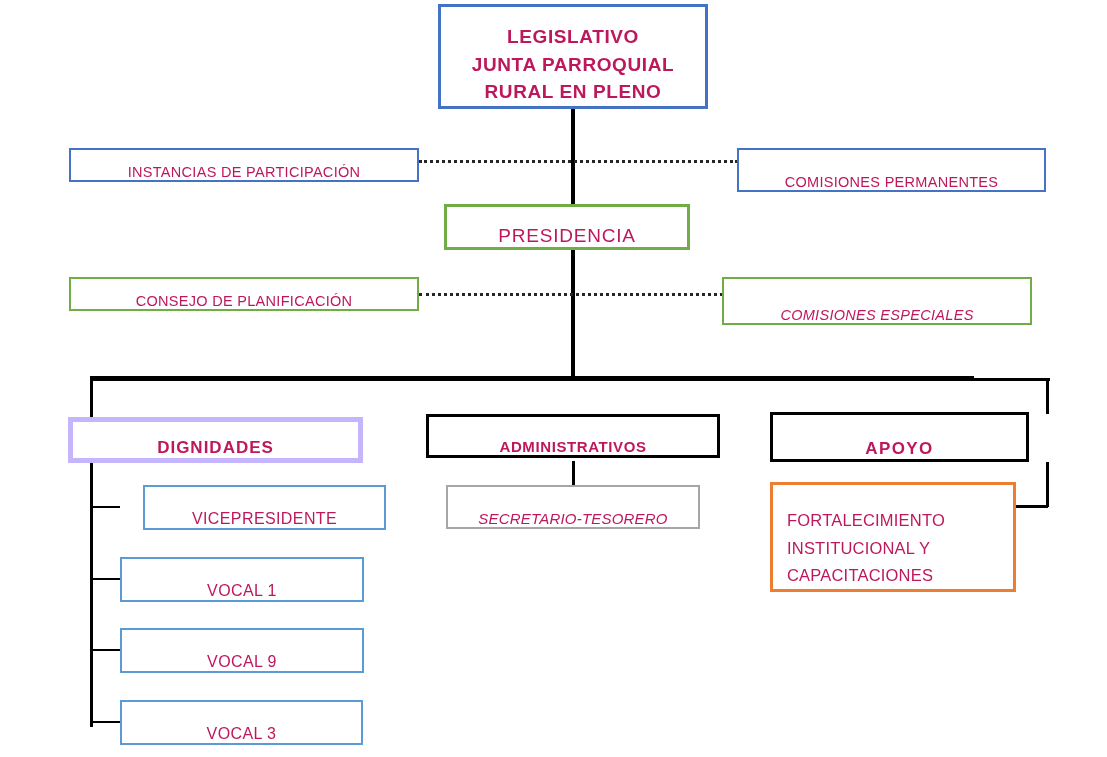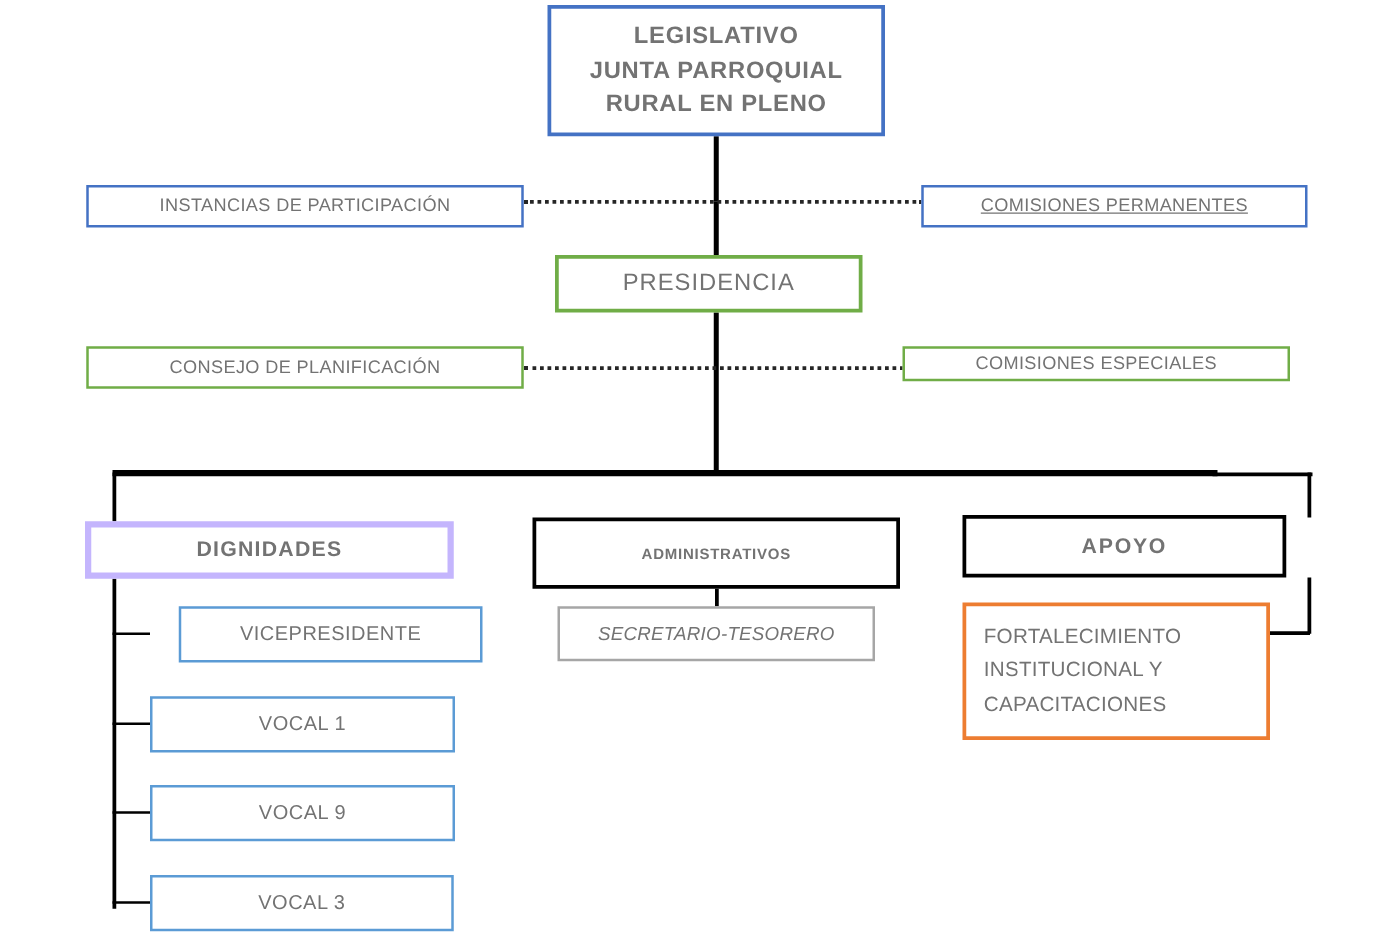--- a/index.html
+++ b/index.html
@@ -16,71 +16,71 @@
     width: 1107px;
     height: 757px;
     background: #ffffff;
     overflow: hidden;
   }
   .node {
     position: absolute;
     box-sizing: border-box;
     background: #ffffff;
     display: flex;
-    align-items: center;
+    align-items: flex-end;
     justify-content: center;
     text-align: center;
-    color: #737373;
+    color: #be185d;
     z-index: 5;
   }
   .node .label {
     display: block;
     width: 100%;
     white-space: pre-line;
   }
   
   .n-legislativo {
     left: 438px; top: 4px; width: 270px; height: 105px;
     border: 3px solid #4472C4;
     font-size: 19px; font-weight: bold; letter-spacing: .6px; line-height: 1.45;
   }
   .n-instancias {
     left: 69px; top: 148px; width: 350px; height: 34px;
     border: 2px solid #4472C4;
     font-size: 14.5px; letter-spacing: .3px;
   }
   .n-comisiones-perm {
-    left: 737px; top: 148px; width: 309px; height: 34px;
+    left: 737px; top: 148px; width: 309px; height: 44px;
     border: 2px solid #4472C4;
-    font-size: 14.5px; letter-spacing: .3px; text-decoration: underline;
+    font-size: 14.5px; letter-spacing: .3px;
   }
   .n-presidencia {
     left: 444px; top: 204px; width: 246px; height: 46px;
     border: 3px solid #70AD47;
     font-size: 19px; font-weight: normal; letter-spacing: .8px;
   }
   .n-consejo {
     left: 69px; top: 277px; width: 350px; height: 34px;
     border: 2px solid #70AD47;
     font-size: 14.5px; letter-spacing: .3px;
   }
   .n-comisiones-esp {
-    left: 722px; top: 277px; width: 310px; height: 28px;
+    left: 722px; top: 277px; width: 310px; height: 48px;
     border: 2px solid #70AD47;
-    font-size: 14.5px; letter-spacing: .3px;
+    font-size: 14.5px; letter-spacing: .3px; font-style: italic;
   }
   .n-dignidades {
     left: 68px; top: 417px; width: 295px; height: 46px;
     border: 5px solid #c4b5fd;
     font-size: 17px; font-weight: bold; letter-spacing: 1px;
   }
   .n-administrativos {
-    left: 426px; top: 414px; width: 294px; height: 57px;
+    left: 426px; top: 414px; width: 294px; height: 44px;
     border: 3px solid #000000;
-    font-size: 12px; font-weight: bold; letter-spacing: .6px;
+    font-size: 15px; font-weight: bold; letter-spacing: .6px;
   }
   .n-apoyo {
     left: 770px; top: 412px; width: 259px; height: 50px;
     border: 3px solid #000000;
     font-size: 17px; font-weight: bold; letter-spacing: 1.4px;
   }
   .n-vicepresidente {
     left: 119px; top: 485px; width: 243px; height: 45px;
     border: 2px solid #5B9BD5;
     font-size: 16px; letter-spacing: .4px; margin-left: 24px;

